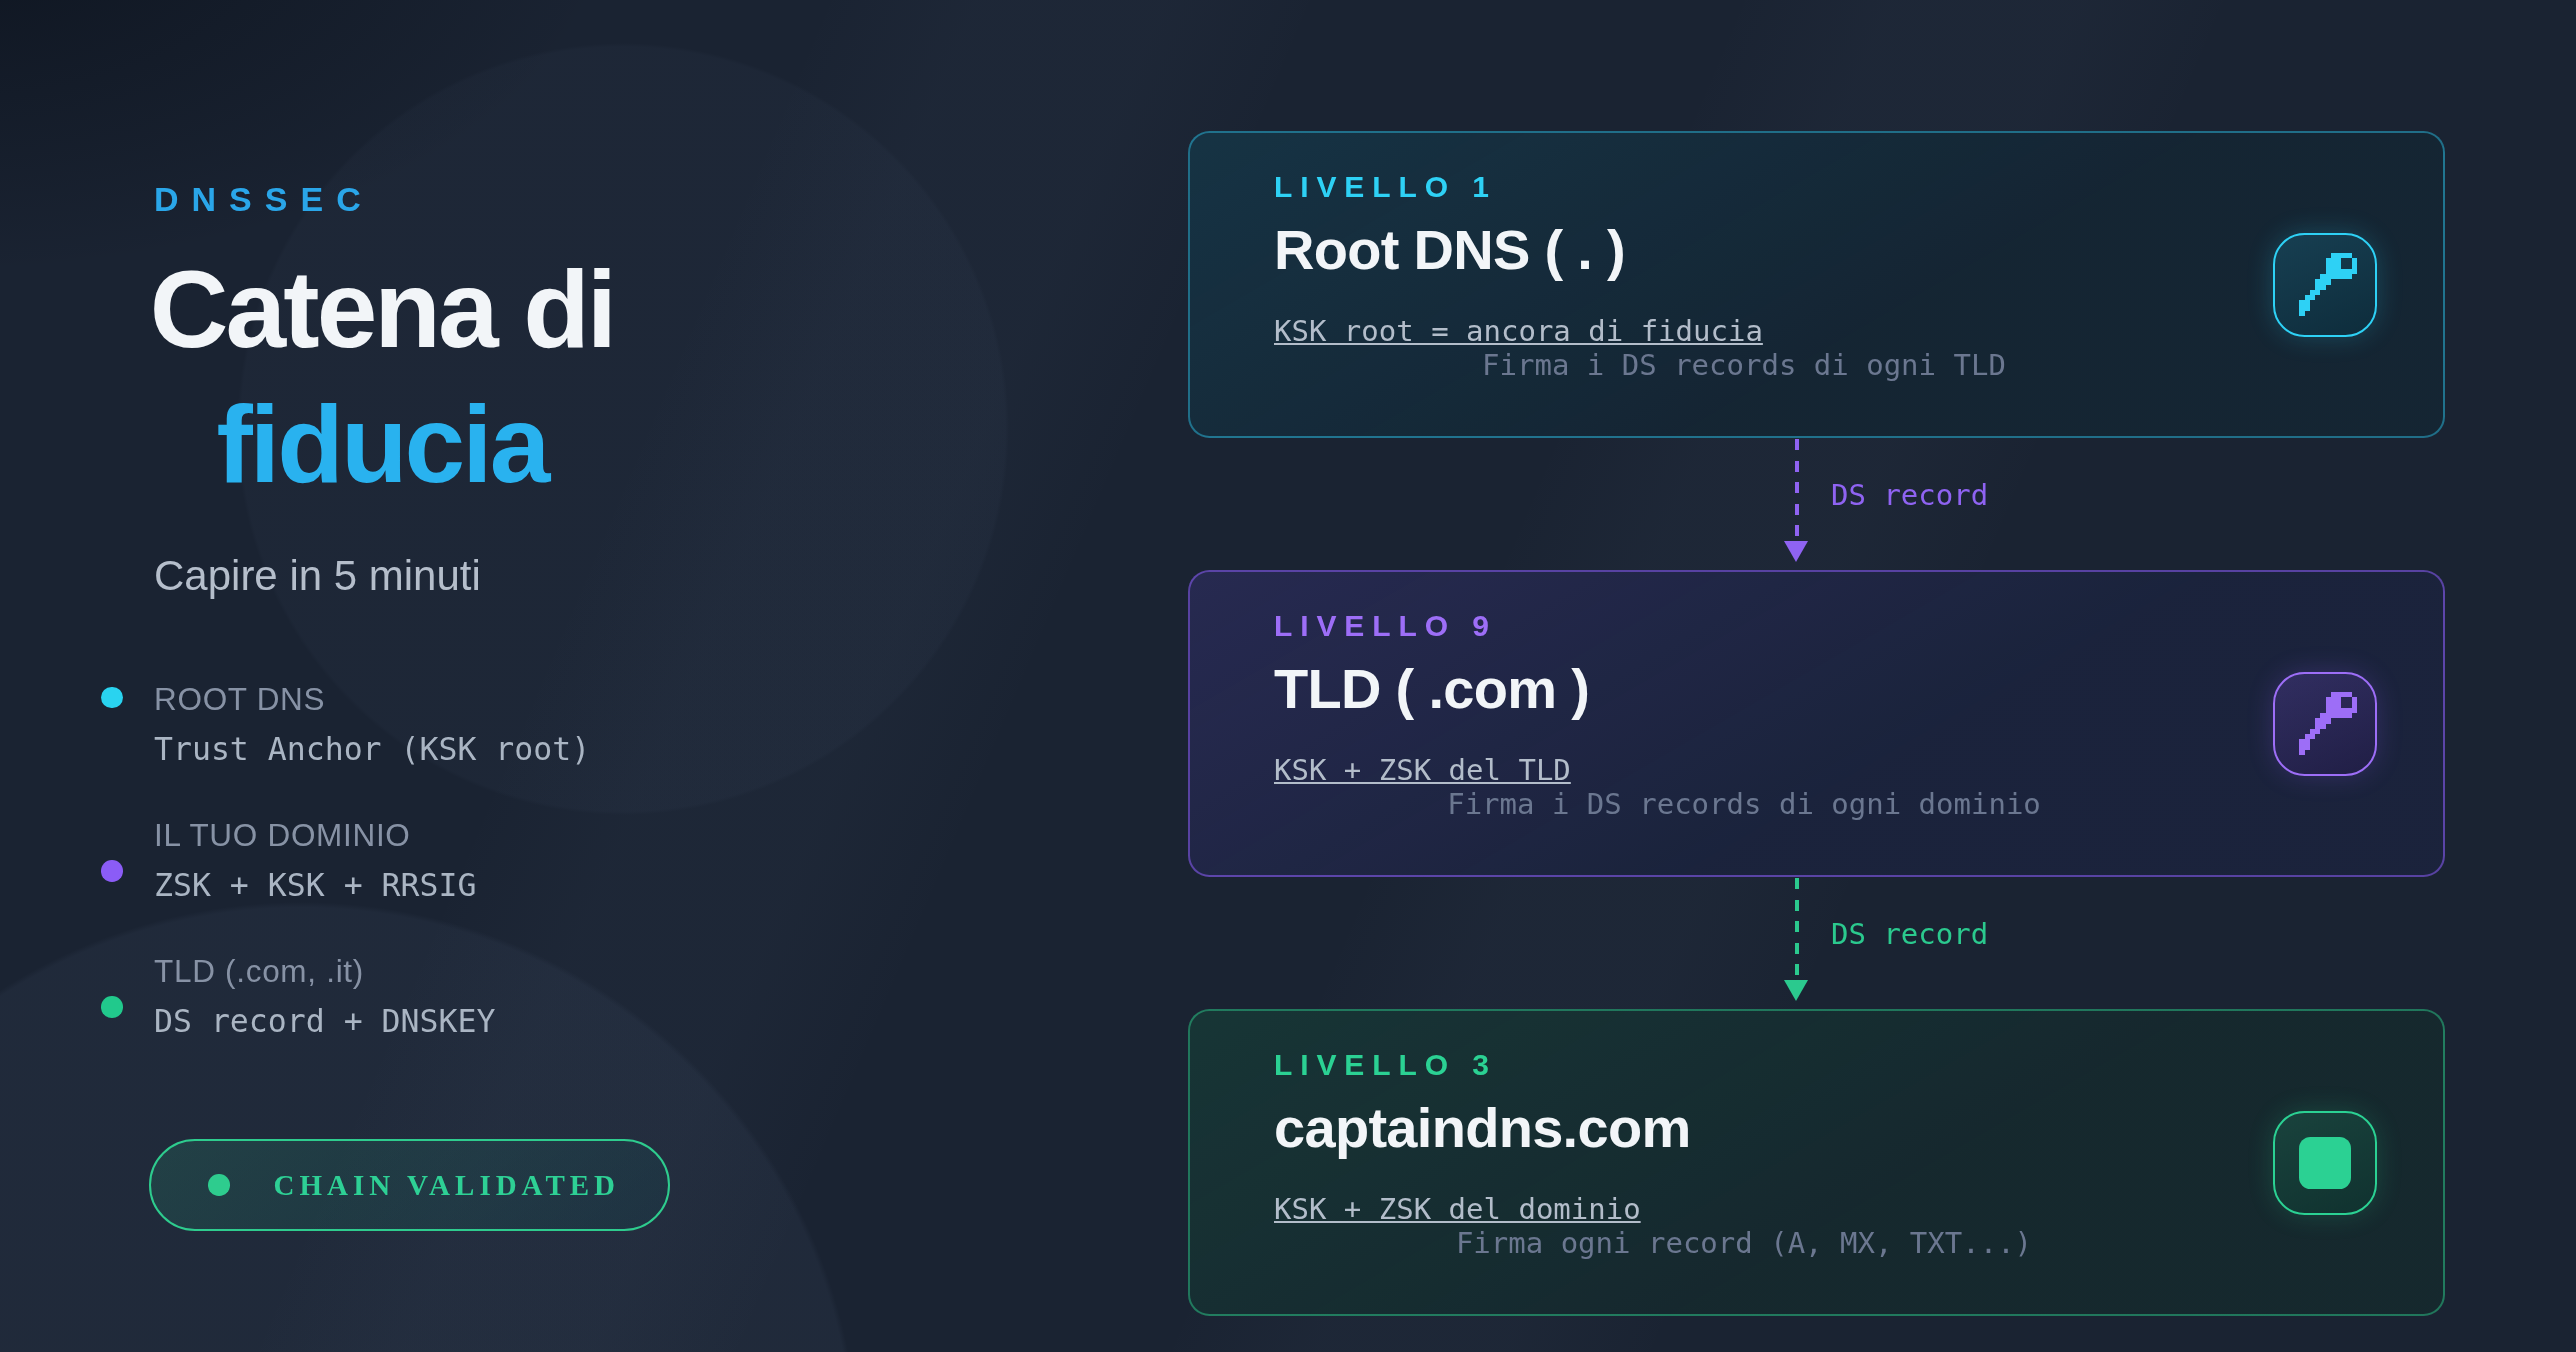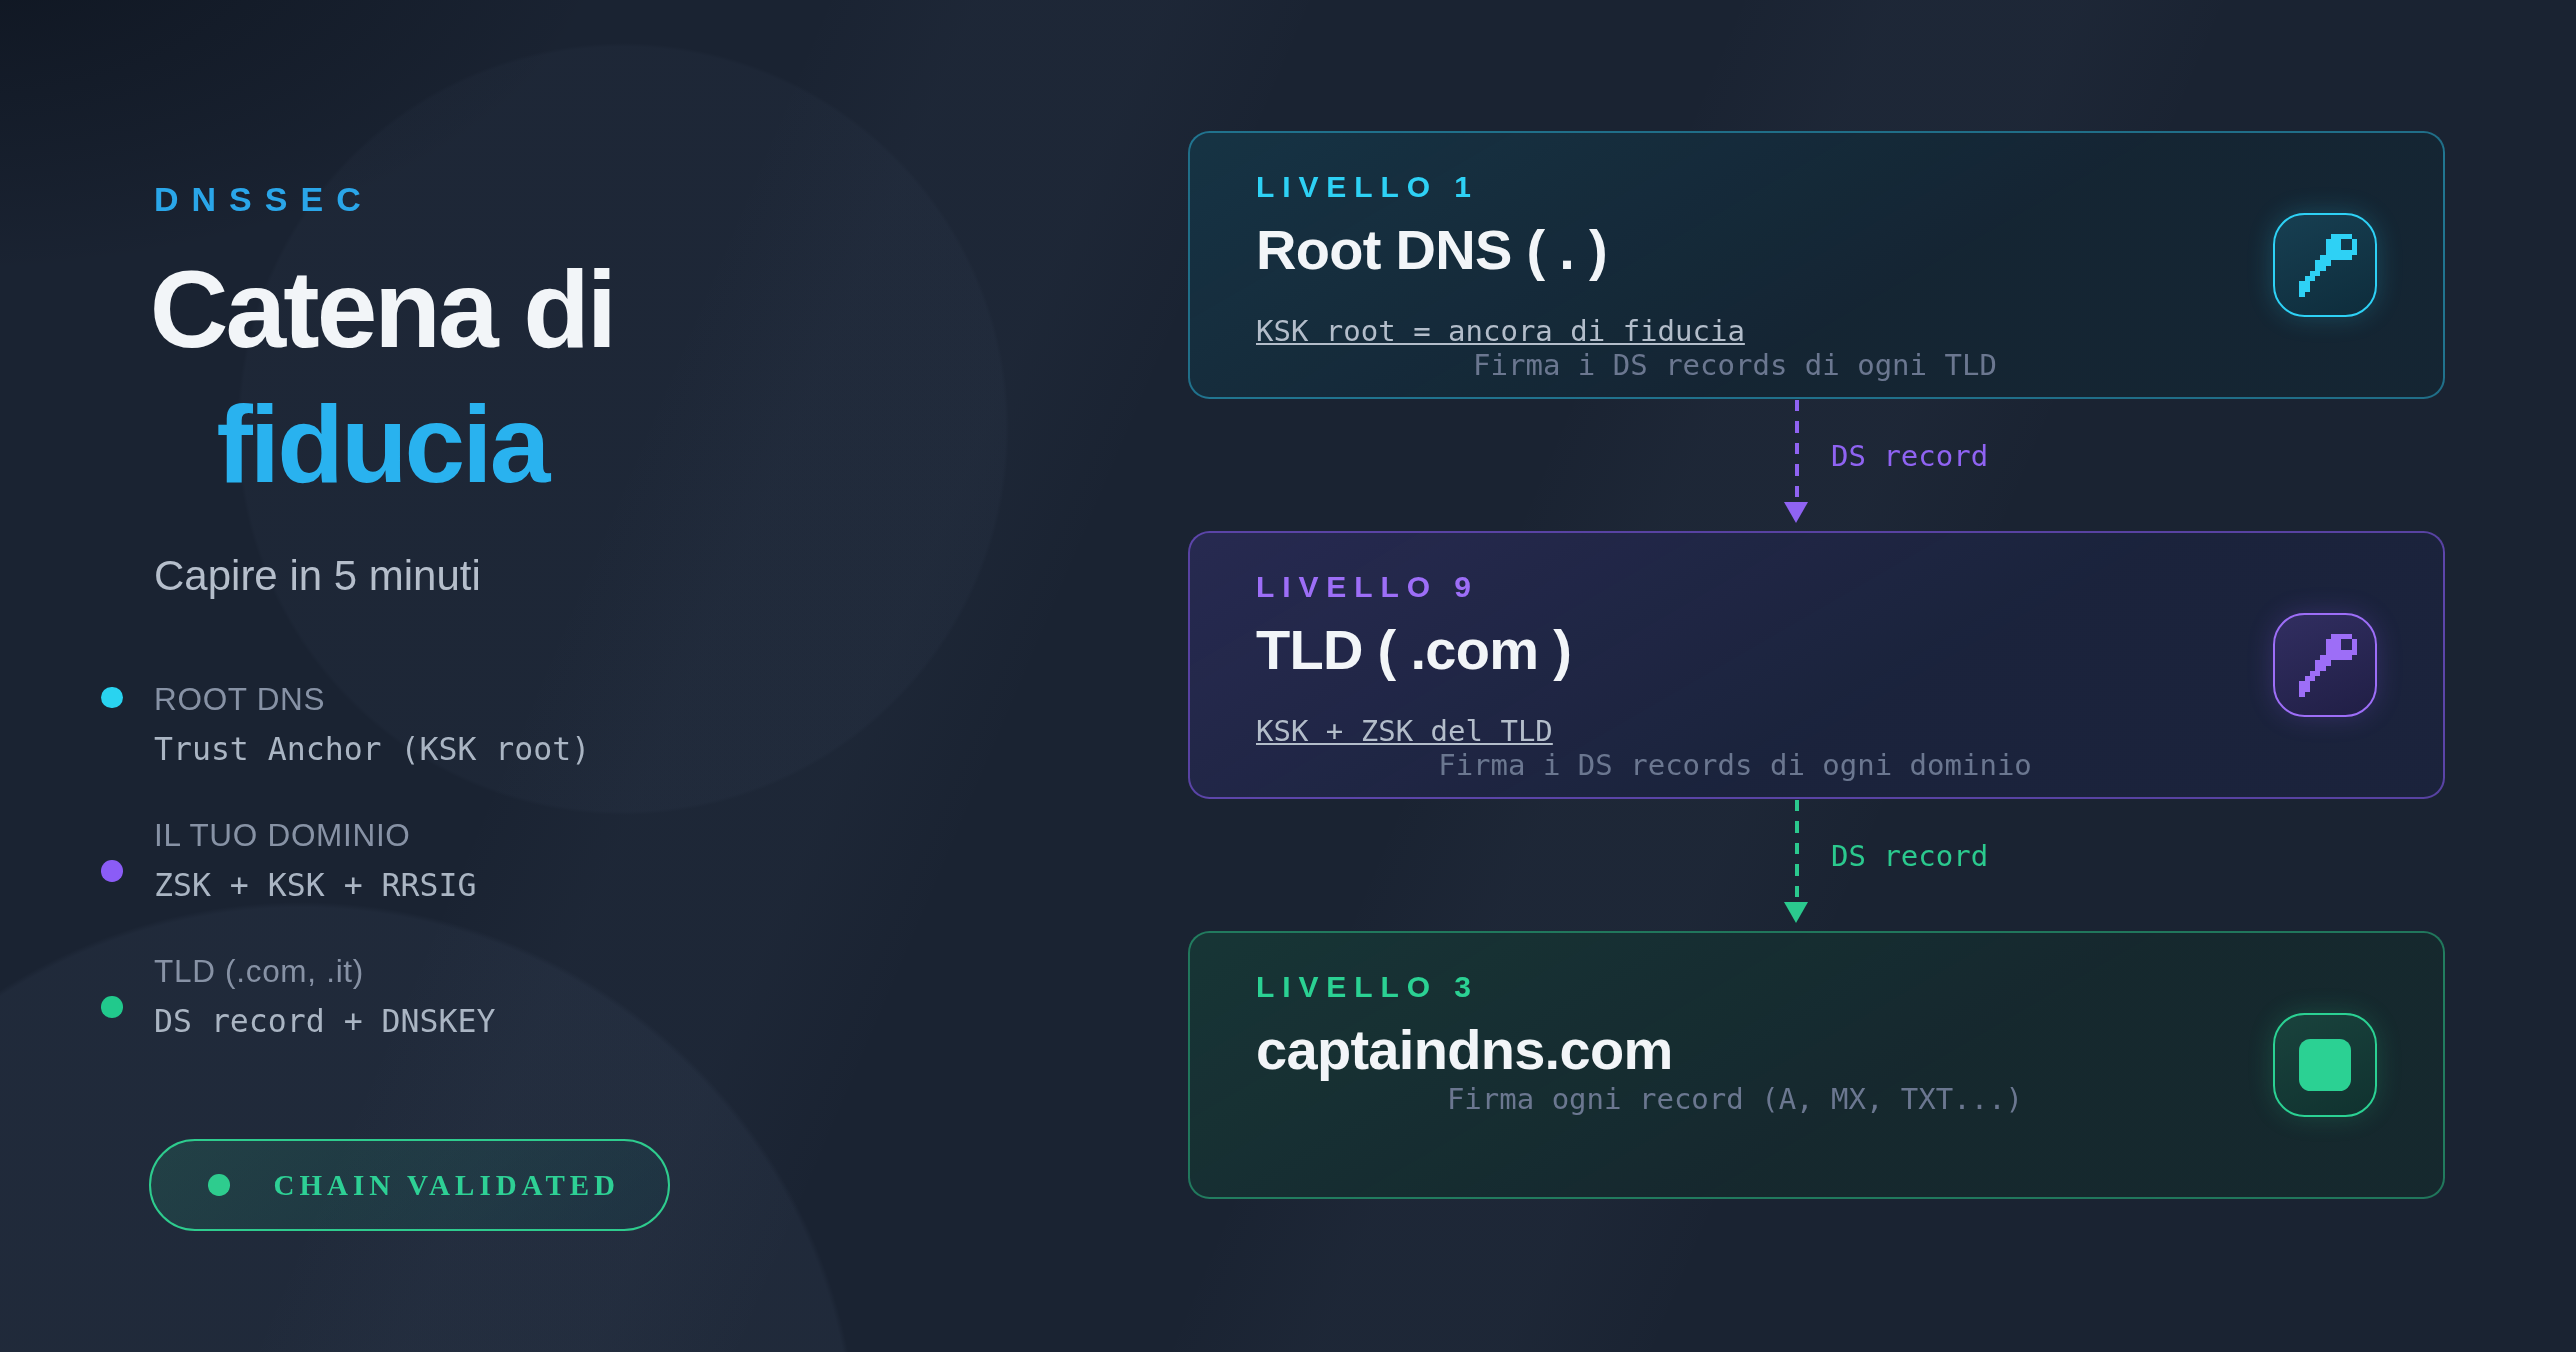--- a/index.html
+++ b/index.html
@@ -61,22 +61,22 @@
   .badge-dot{width:21.5px;height:21.5px;border-radius:50%;background:#2ecc8e;flex:0 0 auto;}
   .badge-label{font-weight:bold;font-size:29px;letter-spacing:5px;color:#2ed095;font-family:Liberation Serif, serif;}
 
   
   .flow{
     position:absolute;left:1188px;top:131px;width:1257px;
     display:flex;flex-direction:column;
   }
   .card{
     position:relative;box-sizing:border-box;
-    height:268px;border-radius:21.5px;border:2.1px solid;
-    padding:37px 229px 0 66px;
+    height:307px;border-radius:21.5px;border:2.1px solid;
+    padding:37px 229px 0 84px;
   }
   .accent-cyan.card{
     border-color:rgba(46,199,240,0.45);
     background:linear-gradient(150deg, rgba(40,190,235,0.10), rgba(40,190,235,0.012) 58%), #142331;
   }
   .accent-purple.card{
     border-color:rgba(139,92,246,0.55);
     background:linear-gradient(150deg, rgba(139,92,246,0.13), rgba(139,92,246,0.02) 58%), #182238;
   }
   .accent-green.card{
@@ -185,20 +185,21 @@
 
     <div class="connector accent-green">
       <span class="conn-line"></span>
       <span class="conn-arrow"></span>
       <span class="conn-label mono">DS record</span>
     </div>
 
     <article class="card accent-green">
       <div class="card-kicker">LIVELLO 3</div>
       <h2 class="card-title">captaindns.com</h2>
+      <div class="card-line1 mono">KSK + ZSK del dominio</div>
       <div class="card-line2 mono">Firma ogni record (A, MX, TXT...)</div>
       <div class="icon-box">
         <span class="pixel-block"></span>
       </div>
     </article>
 
   </section>
 </div>
 
 

